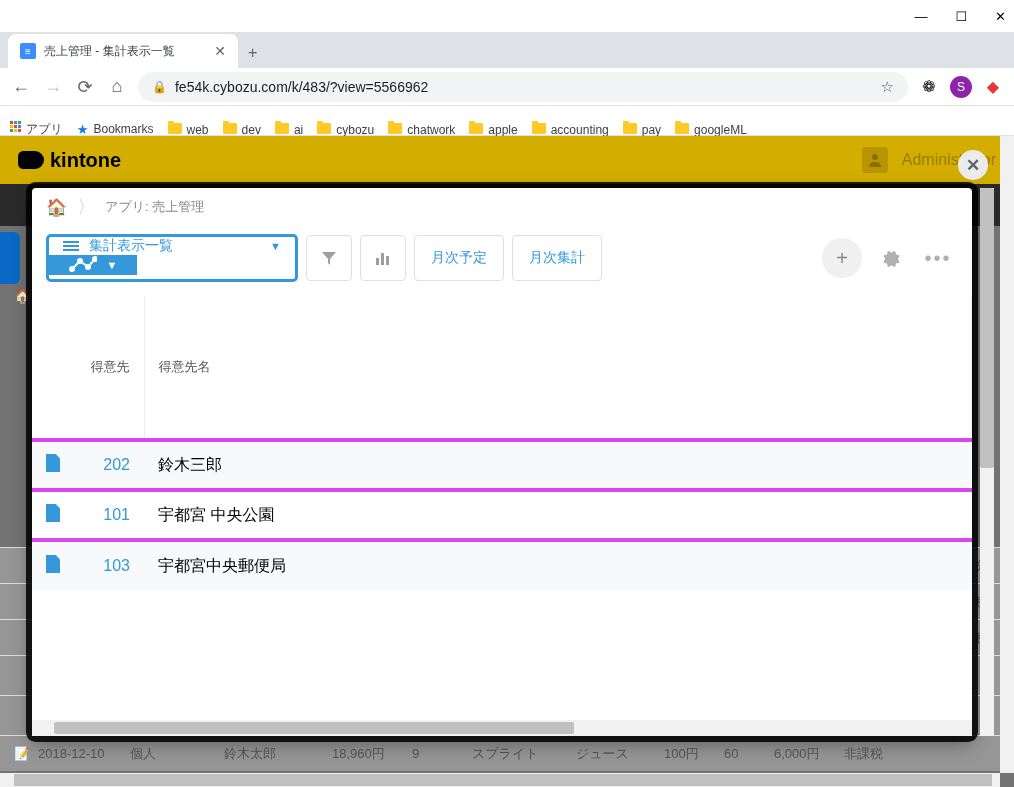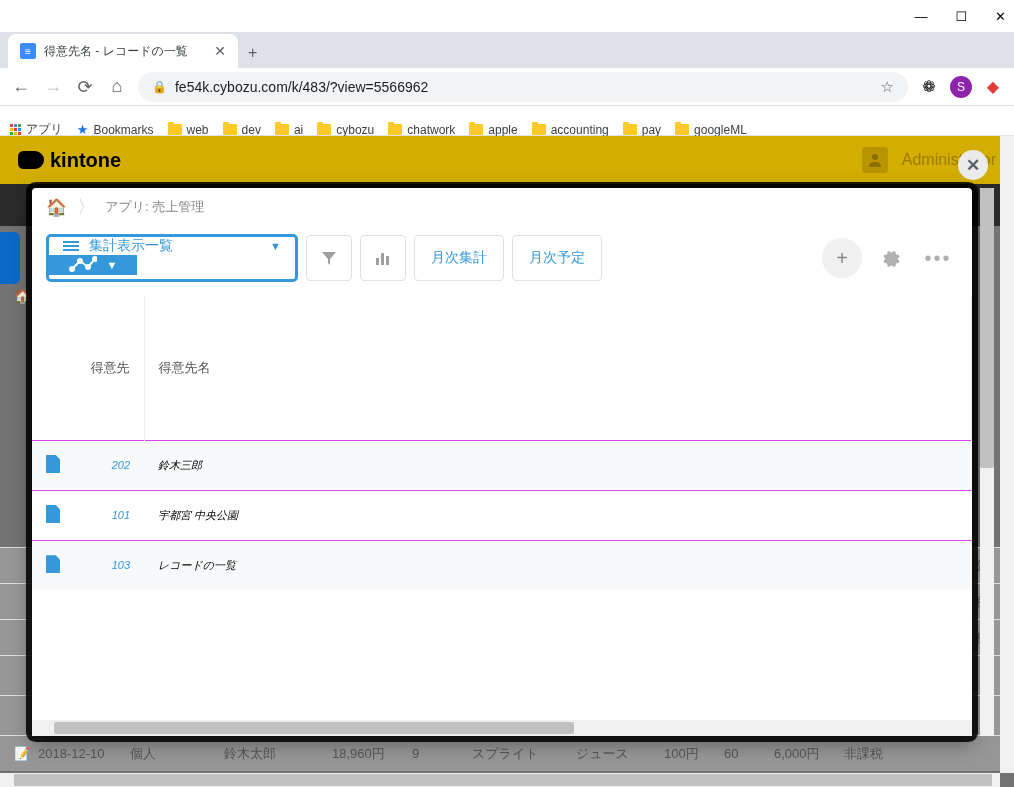--- a/index.html
+++ b/index.html
@@ -23,21 +23,21 @@
 .nav-icon.disabled { color: #bfbfbf; }
 .url-field { flex: 1; background: #f1f3f4; border-radius: 16px; height: 30px; display: flex; align-items: center; padding: 0 14px; font-size: 14px; color: #202124; gap: 8px; }
 .url-lock { color: #5f6368; font-size: 12px; }
 .url-star { color: #5f6368; font-size: 15px; margin-left: auto; }
 .toolbar-icon { width: 22px; height: 22px; display: flex; align-items: center; justify-content: center; cursor: pointer; font-size: 16px; }
 .avatar { width: 22px; height: 22px; border-radius: 50%; background: #8e24aa; color: #fff; display: flex; align-items: center; justify-content: center; font-size: 12px; font-weight: 500; }
 .ext-icon { color: #e53935; }
 
 
 .bookmarks { height: 30px; display: flex; align-items: center; padding: 0 10px; gap: 14px; font-size: 12px; border-bottom: 1px solid #e0e0e0; }
-.bm-item { display: flex; align-items: center; gap: 5px; color: #3c4043; cursor: pointer; margin-top: 18px; }
+.bm-item { display: flex; align-items: flex-start; gap: 5px; color: #3c4043; cursor: pointer; margin-top: 18px; }
 .bm-grid { display: grid; grid-template-columns: repeat(3, 3px); gap: 1px; }
 .bm-grid span { width: 3px; height: 3px; background: #ea4335; }
 .bm-grid span:nth-child(2) { background: #4285f4; }
 .bm-grid span:nth-child(3) { background: #34a853; }
 .bm-grid span:nth-child(4) { background: #fbbc04; }
 .bm-grid span:nth-child(5) { background: #ea4335; }
 .bm-grid span:nth-child(6) { background: #4285f4; }
 .bm-grid span:nth-child(7) { background: #34a853; }
 .bm-grid span:nth-child(8) { background: #fbbc04; }
 .bm-grid span:nth-child(9) { background: #ea4335; }
@@ -88,21 +88,21 @@
 .spacer { flex: 1; }
 .circle-btn { width: 40px; height: 40px; border-radius: 50%; background: #f0f0f0; display: flex; align-items: center; justify-content: center; cursor: pointer; color: #888; font-size: 20px; }
 .icon-btn { width: 40px; height: 40px; display: flex; align-items: center; justify-content: center; cursor: pointer; color: #b0b0b0; font-size: 20px; }
 .dots { letter-spacing: 2px; font-size: 20px; }
 
 
 .tbl { width: 100%; border-collapse: collapse; margin-top: 6px; }
 .tbl th { text-align: left; font-weight: normal; font-size: 13px; color: #555; padding: 0 14px; height: 144px; vertical-align: middle; border-right: 1px solid #eee; }
 .tbl th:first-child { width: 42px; border-right: none; }
 .tbl th:nth-child(2) { width: 70px; text-align: right; }
-.tbl td { font-size: 11px; padding: 0 14px; height: 50px; vertical-align: middle; border-top: 1px solid #d946ef; font-style: italic; }
+.tbl td { font-size: 16px; padding: 0 14px; height: 50px; vertical-align: middle; border-top: 4px solid #d946ef; }
 .tbl tr.row-odd { background: #f7f9fa; }
 .tbl td.doc-cell { text-align: center; }
 .tbl td.id-cell { text-align: right; color: #3498db; cursor: pointer; }
 .doc-icon { width: 14px; height: 18px; background: #3498db; display: inline-block; clip-path: polygon(0 0, 70% 0, 100% 25%, 100% 100%, 0 100%); cursor: pointer; }
 
 
 .modal-hscroll { height: 16px; background: #f1f1f1; display: flex; align-items: center; }
 .modal-hscroll-thumb { height: 12px; background: #c1c1c1; width: 520px; margin-left: 22px; border-radius: 2px; }
 .page-hscroll { position: absolute; bottom: 0; left: 0; right: 14px; height: 14px; background: #f1f1f1; display: flex; align-items: center; }
 .page-hscroll-thumb { height: 12px; background: #c1c1c1; width: 978px; margin-left: 14px; }
@@ -113,21 +113,21 @@
 
 <div class="window-controls">
   <span>—</span>
   <span>☐</span>
   <span>✕</span>
 </div>
 
 <div class="tab-bar">
   <div class="tab">
     <span class="tab-icon">≡</span>
-    <span class="tab-title">得意先名 - レコードの一覧</span>
+    <span class="tab-title">売上管理 - 集計表示一覧</span>
     <span class="tab-close">✕</span>
   </div>
   <div class="new-tab">+</div>
 </div>
 
 <div class="url-bar">
   <div class="nav-icon">←</div>
   <div class="nav-icon disabled">→</div>
   <div class="nav-icon">⟳</div>
   <div class="nav-icon">⌂</div>
@@ -286,24 +286,24 @@
           </svg>
         </div>
       <div class="ctrl-btn">
           <svg width="18" height="18" viewBox="0 0 18 18">
             <rect x="2" y="9" width="3" height="7"></rect>
             <rect x="7" y="4" width="3" height="12"></rect>
             <rect x="12" y="7" width="3" height="9"></rect>
           </svg>
         </div>
       <div class="link-btn">
+          <span>月次予定</span>
+        </div>
+      <div class="link-btn">
           <span>月次集計</span>
-        </div>
-      <div class="link-btn">
-          <span>月次予定</span>
         </div>
       <div class="spacer"></div>
       <div class="circle-btn">+</div>
       <div class="icon-btn">
           <svg width="20" height="20" viewBox="0 0 20 20" fill="#b0b0b0">
             <path d="M10 6a4 4 0 100 8 4 4 0 000-8zm8 4l1.5-1-1-2.5-1.8.4a7 7 0 00-1.2-1.2l.4-1.8-2.5-1-1 1.5a7 7 0 00-1.8 0l-1-1.5-2.5 1 .4 1.8a7 7 0 00-1.2 1.2l-1.8-.4-1 2.5 1.5 1a7 7 0 000 1.8l-1.5 1 1 2.5 1.8-.4a7 7 0 001.2 1.2l-.4 1.8 2.5 1 1-1.5a7 7 0 001.8 0l1 1.5 2.5-1-.4-1.8a7 7 0 001.2-1.2l1.8.4 1-2.5-1.5-1a7 7 0 000-1.8z"></path>
           </svg>
         </div>
       <div class="icon-btn dots">•••</div>
     </div>
@@ -323,21 +323,21 @@
           <td>鈴木三郎</td>
         </tr>
         <tr>
           <td class="doc-cell"><span class="doc-icon"></span></td>
           <td class="id-cell">101</td>
           <td>宇都宮 中央公園</td>
         </tr>
         <tr class="row-odd">
           <td class="doc-cell"><span class="doc-icon"></span></td>
           <td class="id-cell">103</td>
-          <td>レコードの一覧</td>
+          <td>宇都宮中央郵便局</td>
         </tr>
       </tbody>
     </table>
   </div>
   <div class="modal-hscroll">
       <div class="modal-hscroll-thumb"></div>
     </div>
 </div>
 
 <div class="modal-scroll-track">

